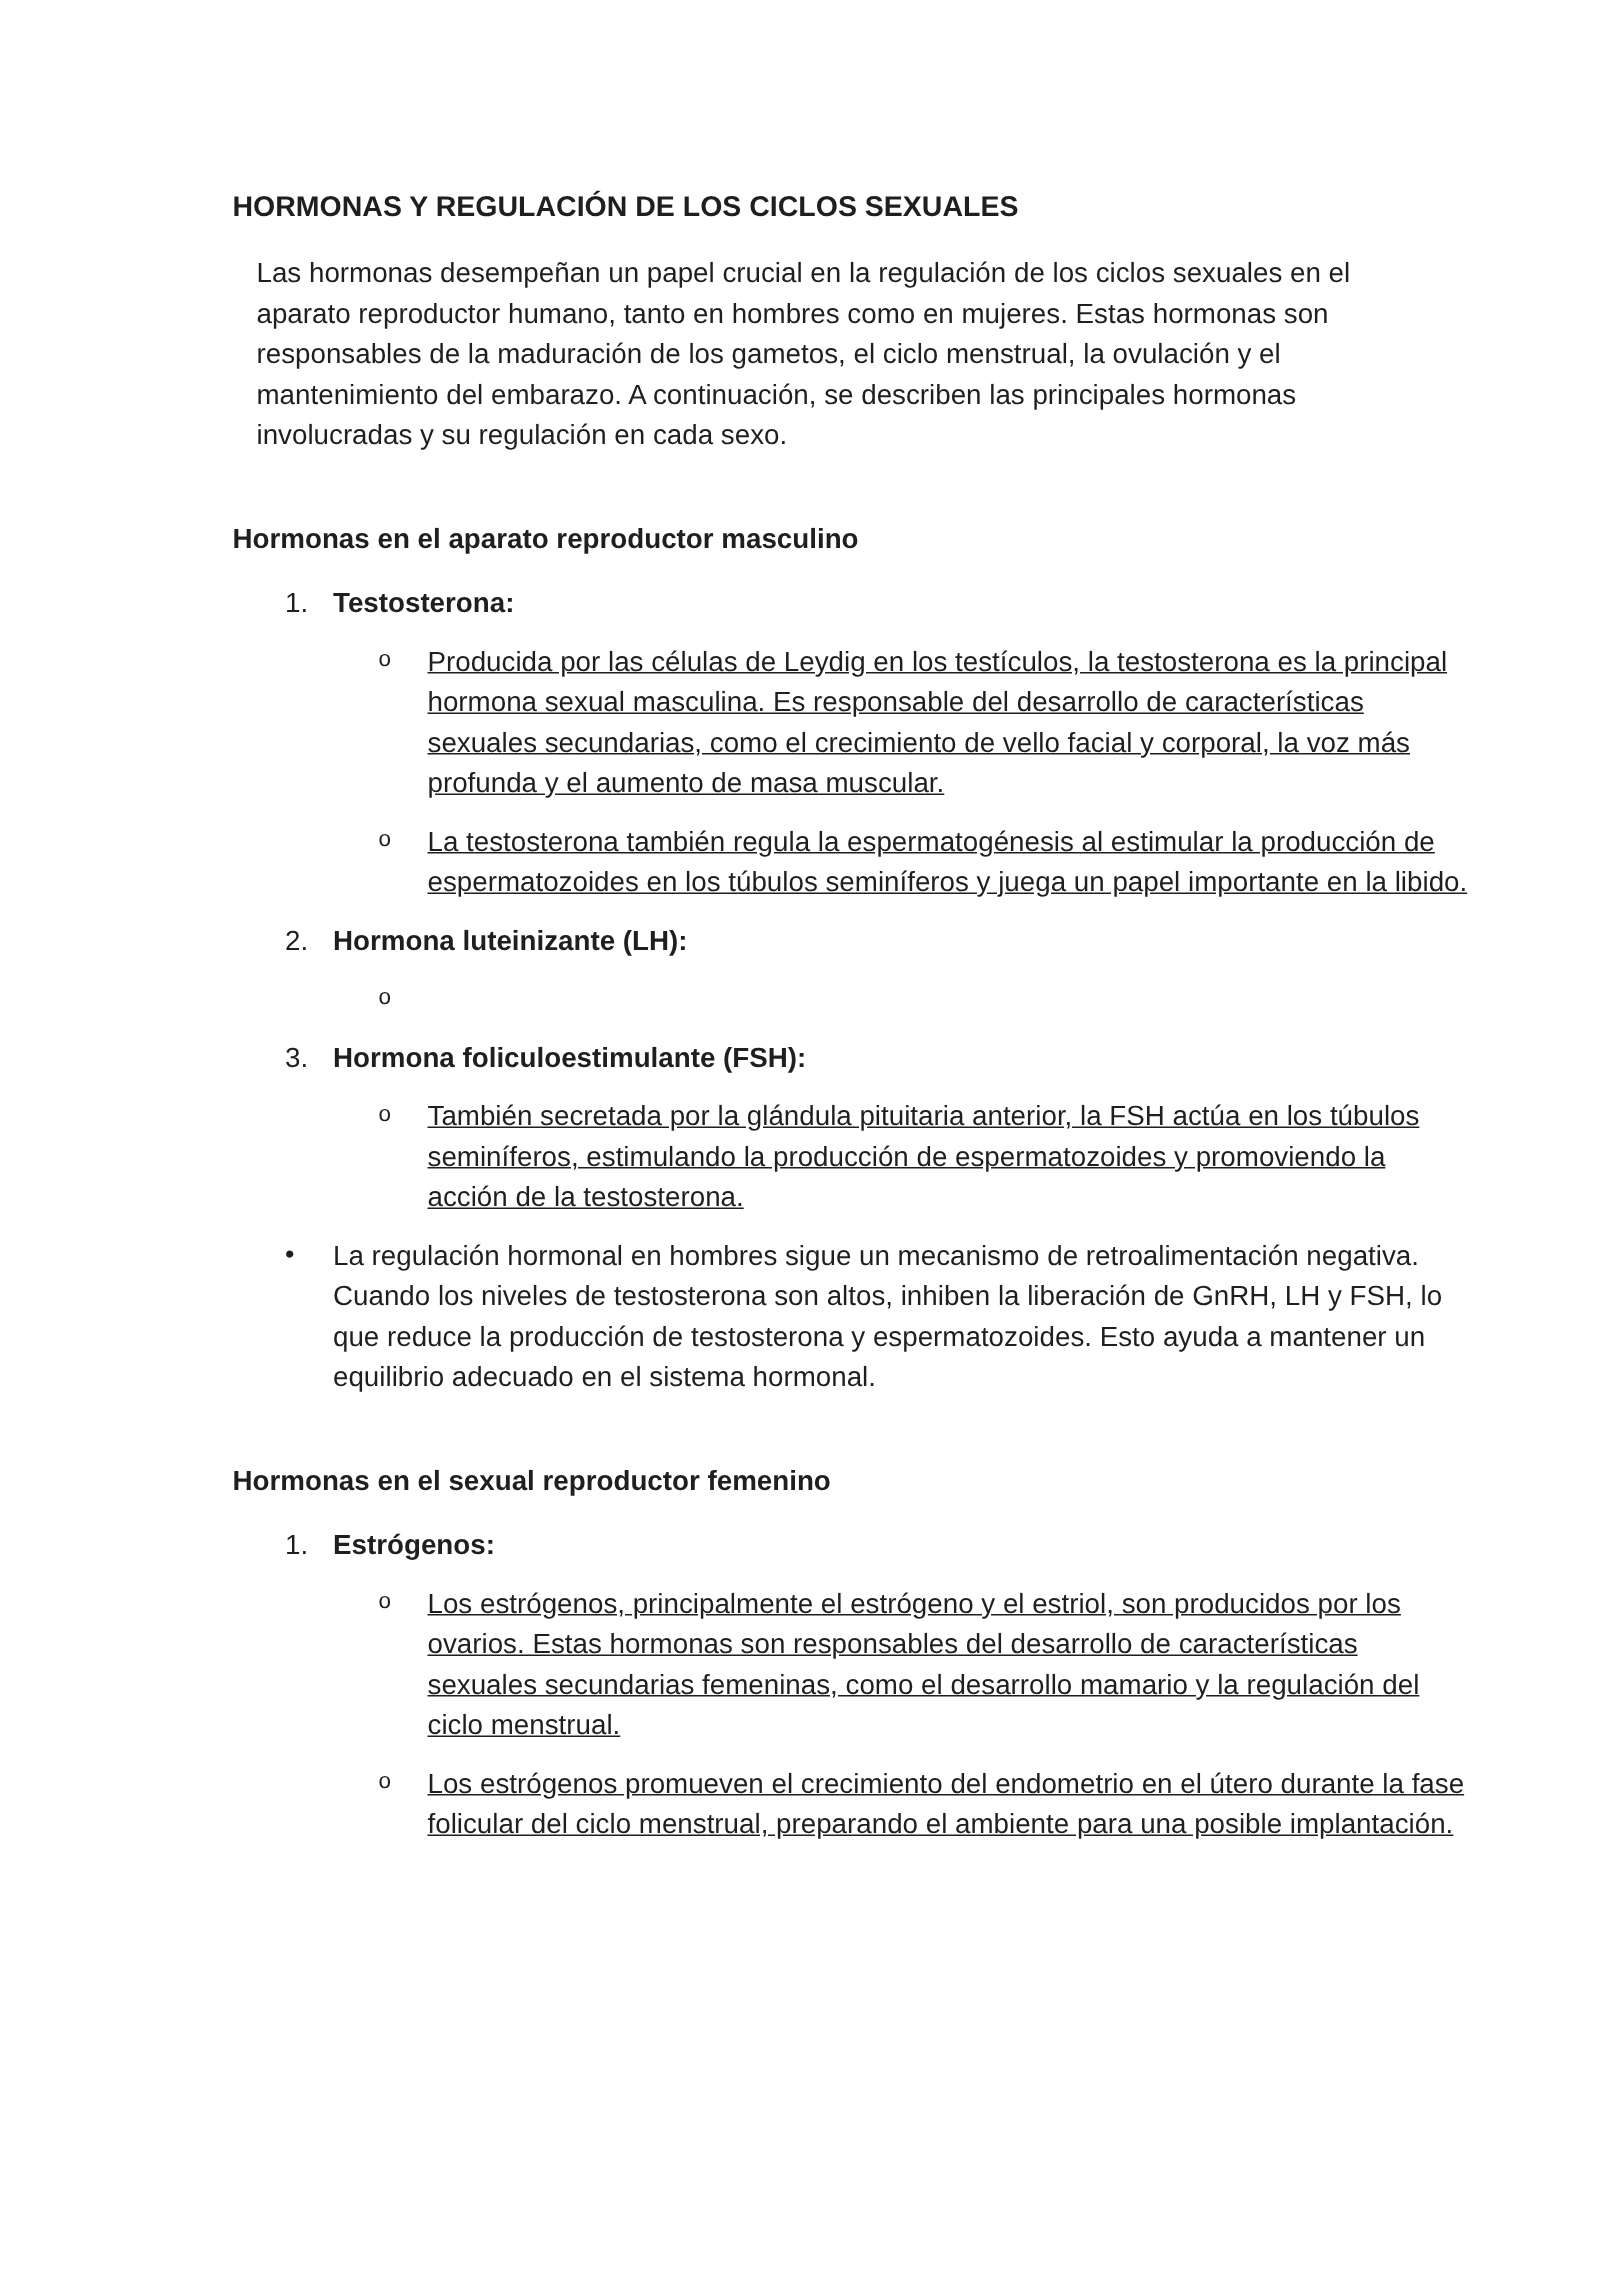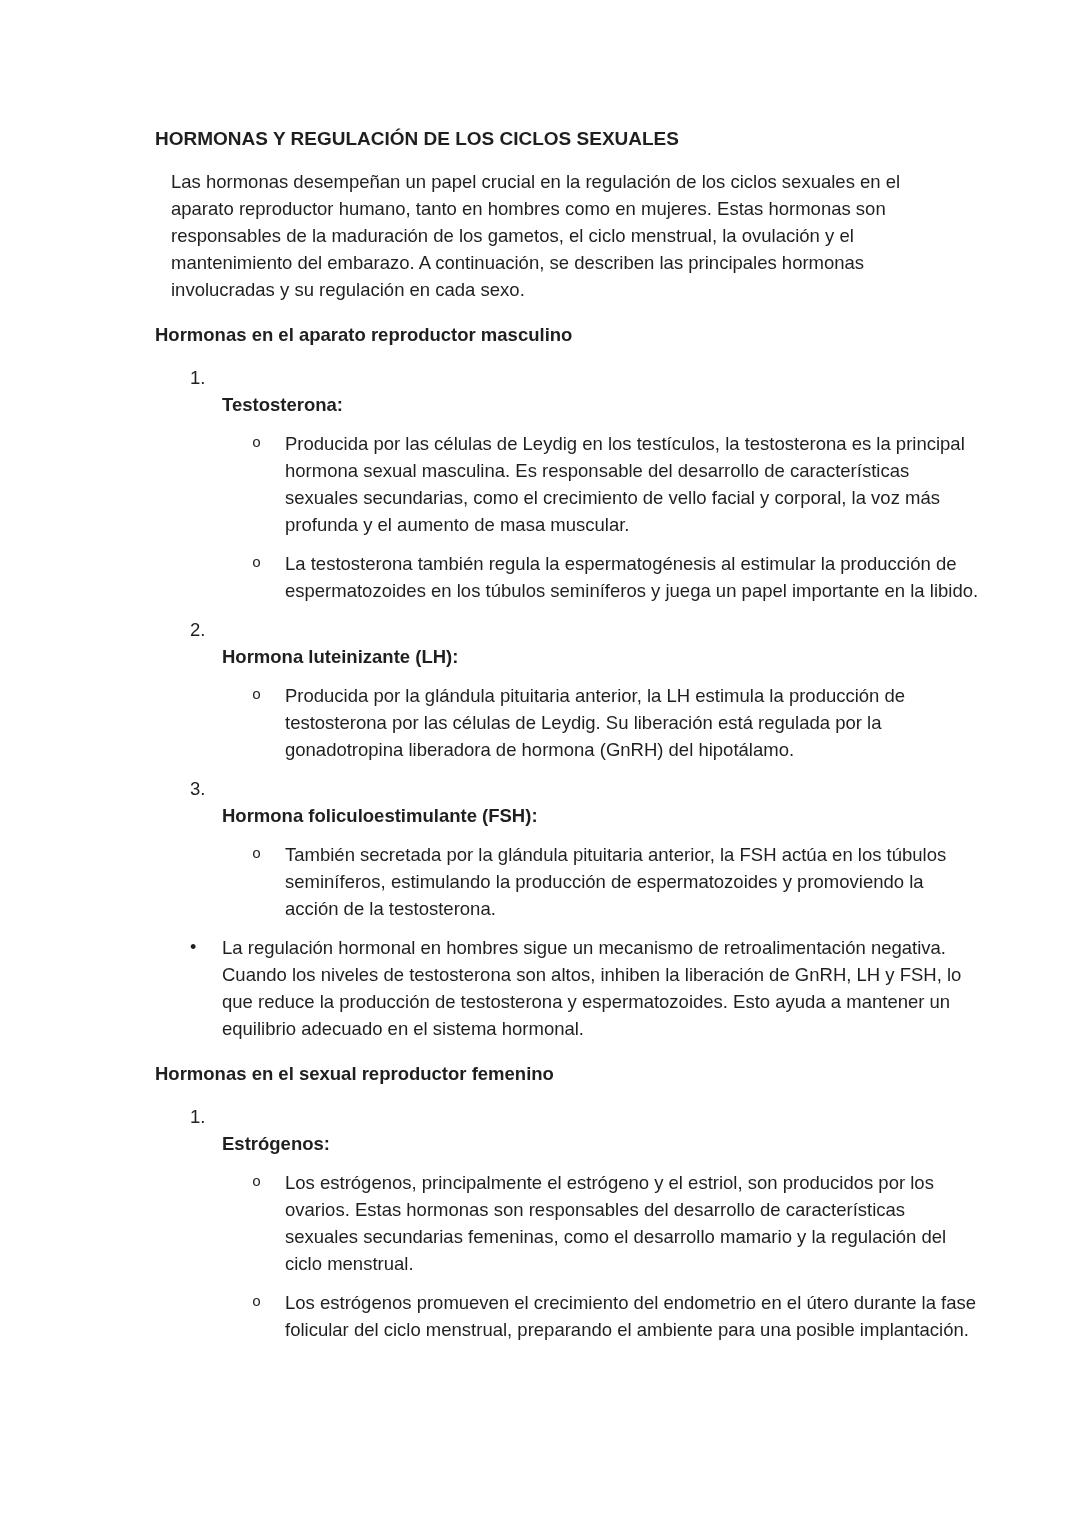--- a/index.html
+++ b/index.html
@@ -28,58 +28,58 @@
     font-size: 18.5px;
     line-height: 27px;
     margin: 16px;
   }
   .heading {
     font-size: 18.5px;
     line-height: 27px;
     font-weight: 700;
     margin: 0 0 16px 0;
   }
-  .mt-large { margin-top: 18px; }
+  .mt-large { margin-top: 42px; }
   .mt-small { margin-top: 4px; }
 
   .num-item {
     display: flex;
     align-items: flex-start;
     padding-left: 35px;
     margin: 0 0 12px 0;
     font-size: 18.5px;
     line-height: 27px;
   }
   .num {
     flex: 0 0 32px;
     font-weight: 400;
   }
   .term {
     font-weight: 700;
-    margin-top: 27px;
   }
 
   .sub {
     display: flex;
     align-items: flex-start;
     padding-left: 97px;
     margin: 0 0 12px 0;
   }
   .sub-marker {
     flex: 0 0 33px;
     font-family: "Liberation Mono", monospace;
     font-size: 15px;
     line-height: 27px;
     color: #1f1f1f;
   }
   .sub-text {
     margin: 0;
     font-size: 18.5px;
     line-height: 27px;
     flex: 1 1 auto;
+    text-decoration: underline;
   }
 
   .bullet-item {
     display: flex;
     align-items: flex-start;
     padding-left: 35px;
     margin: 0 0 12px 0;
   }
   .bullet-marker {
     flex: 0 0 32px;
@@ -116,21 +116,20 @@
     <span class="sub-marker">o</span>
     <p class="sub-text">La testosterona también regula la espermatogénesis al estimular la producción de espermatozoides en los túbulos seminíferos y juega un papel importante en la libido.</p>
   </div>
 
   <div class="num-item">
     <span class="num">2.</span>
     <span class="term">Hormona luteinizante (LH):</span>
   </div>
   <div class="sub">
     <span class="sub-marker">o</span>
-    <p class="sub-text">Producida por la glándula pituitaria anterior, la LH estimula la producción de testosterona por las células de Leydig. Su liberación está regulada por la gonadotropina liberadora de hormona (GnRH) del hipotálamo.</p>
   </div>
 
   <div class="num-item">
     <span class="num">3.</span>
     <span class="term">Hormona foliculoestimulante (FSH):</span>
   </div>
   <div class="sub">
     <span class="sub-marker">o</span>
     <p class="sub-text">También secretada por la glándula pituitaria anterior, la FSH actúa en los túbulos seminíferos, estimulando la producción de espermatozoides y promoviendo la acción de la testosterona.</p>
   </div>

